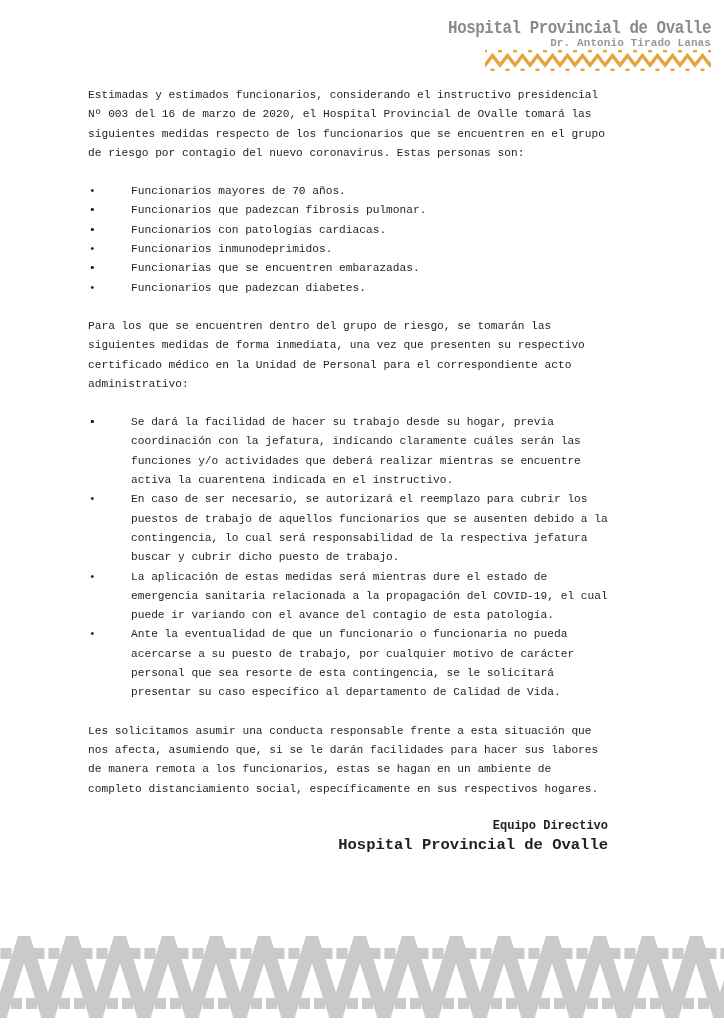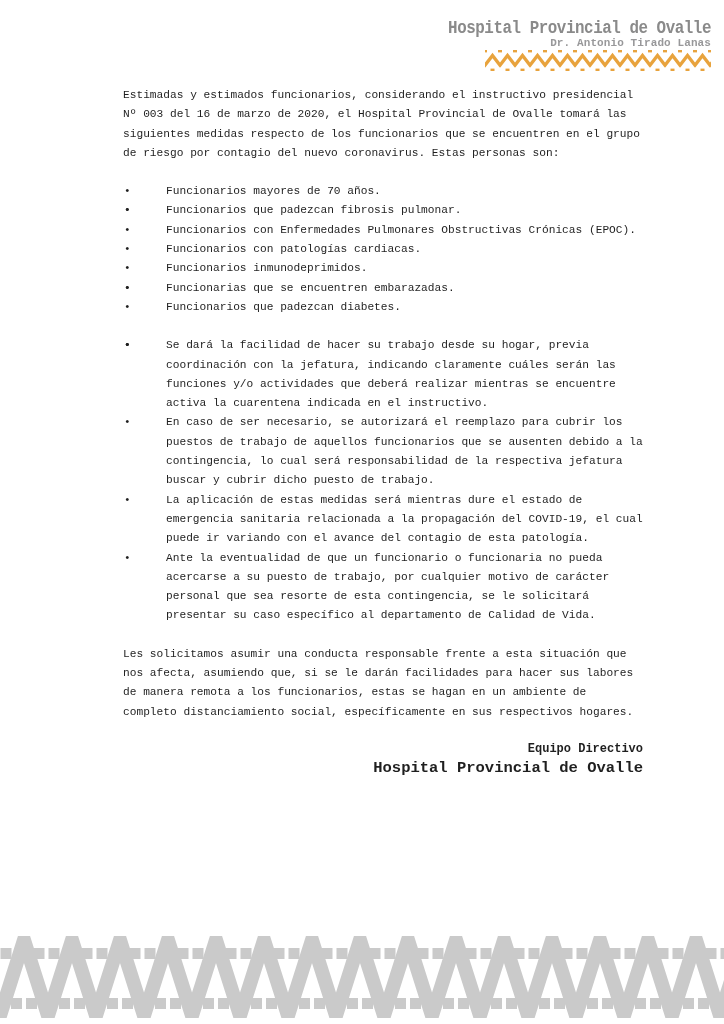--- a/index.html
+++ b/index.html
@@ -45,21 +45,21 @@
   }
   .logo-zigzag {
     margin-top: 2px;
     display: inline-block;
     line-height: 0;
   }
 
   
   .content {
     position: absolute;
-    left: 123px;
+    left: 88px;
     top: 86px;
     width: 520px;
     font-size: 11.2px;
     line-height: 19.3px;
   }
   .para {
     margin: 0 0 19px 0;
   }
   ul.blist {
     list-style: none;
@@ -127,28 +127,29 @@
   </div>
 
   <div class="content">
 
     <p class="para">Estimadas y estimados funcionarios, considerando el instructivo presidencial Nº 003 del 16 de marzo de 2020, el Hospital Provincial de Ovalle tomará las siguientes medidas respecto de los funcionarios que se encuentren en el grupo de riesgo por contagio del nuevo coronavirus. Estas personas son:</p>
 
     <ul class="blist">
       <li><span class="bullet">•</span><span>Funcionarios mayores de 70 años.</span></li>
       <li><span class="bullet">•</span></li>
       <li><span class="bullet">•</span><span>Funcionarios que padezcan fibrosis pulmonar.</span></li>
-      <li><span class="bullet">•</span><span>Funcionarios con Enfermedades Pulmonares Obstructivas Crónicas (EPOC).</span></li>
+      <li><span class="bullet">•</span></li>
       <li><span class="bullet">•</span><span>Funcionarios con patologías cardiacas.</span></li>
       <li><span class="bullet">•</span><span>Funcionarios inmunodeprimidos.</span></li>
       <li><span class="bullet">•</span></li>
       <li><span class="bullet">•</span><span>Funcionarias que se encuentren embarazadas.</span></li>
       <li><span class="bullet">•</span><span>Funcionarios que padezcan diabetes.</span></li>
     </ul>
 
+    <p class="para">Para los que se encuentren dentro del grupo de riesgo, se tomarán las siguientes medidas de forma inmediata, una vez que presenten su respectivo certificado médico en la Unidad de Personal para el correspondiente acto administrativo:</p>
 
     <ul class="blist">
       <li><span class="bullet">•</span></li>
       <li><span class="bullet">•</span></li>
       <li><span class="bullet">•</span><span>Se dará la facilidad de hacer su trabajo desde su hogar, previa coordinación con la jefatura, indicando claramente cuáles serán las funciones y/o actividades que deberá realizar mientras se encuentre activa la cuarentena indicada en el instructivo.</span></li>
       <li><span class="bullet">•</span><span>En caso de ser necesario, se autorizará el reemplazo para cubrir los puestos de trabajo de aquellos funcionarios que se ausenten debido a la contingencia, lo cual será responsabilidad de la respectiva jefatura buscar y cubrir dicho puesto de trabajo.</span></li>
       <li><span class="bullet">•</span><span>La aplicación de estas medidas será mientras dure el estado de emergencia sanitaria relacionada a la propagación del COVID-19, el cual puede ir variando con el avance del contagio de esta patología.</span></li>
       <li><span class="bullet">•</span><span>Ante la eventualidad de que un funcionario o funcionaria no pueda acercarse a su puesto de trabajo, por cualquier motivo de carácter personal que sea resorte de esta contingencia, se le solicitará presentar su caso específico al departamento de Calidad de Vida.</span></li>
     </ul>
 

